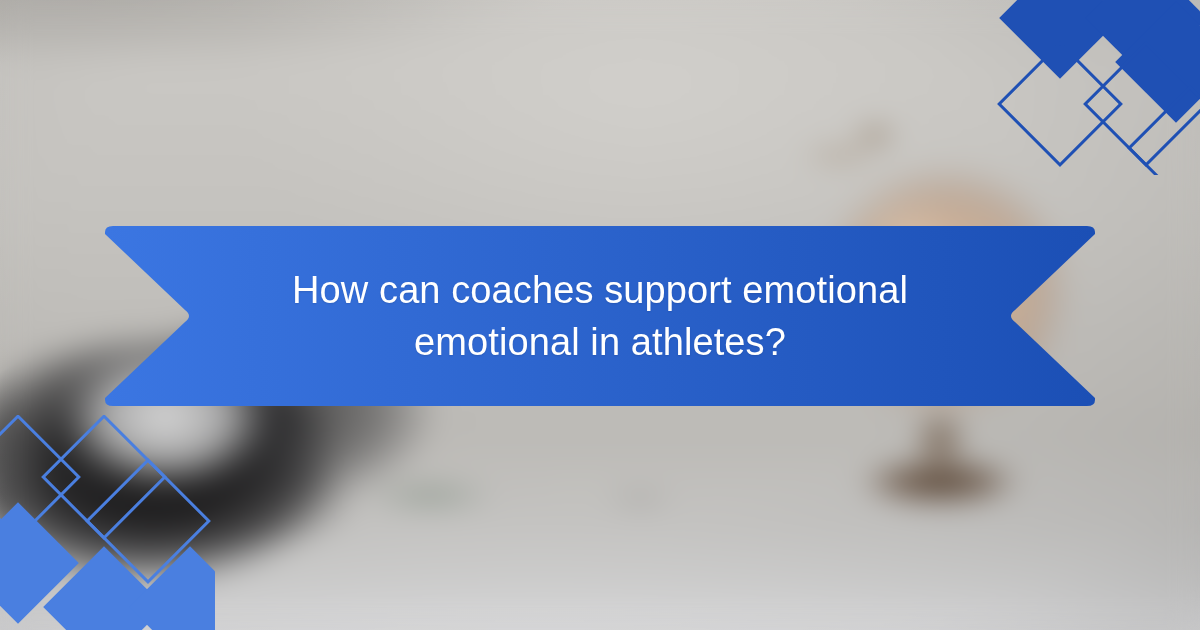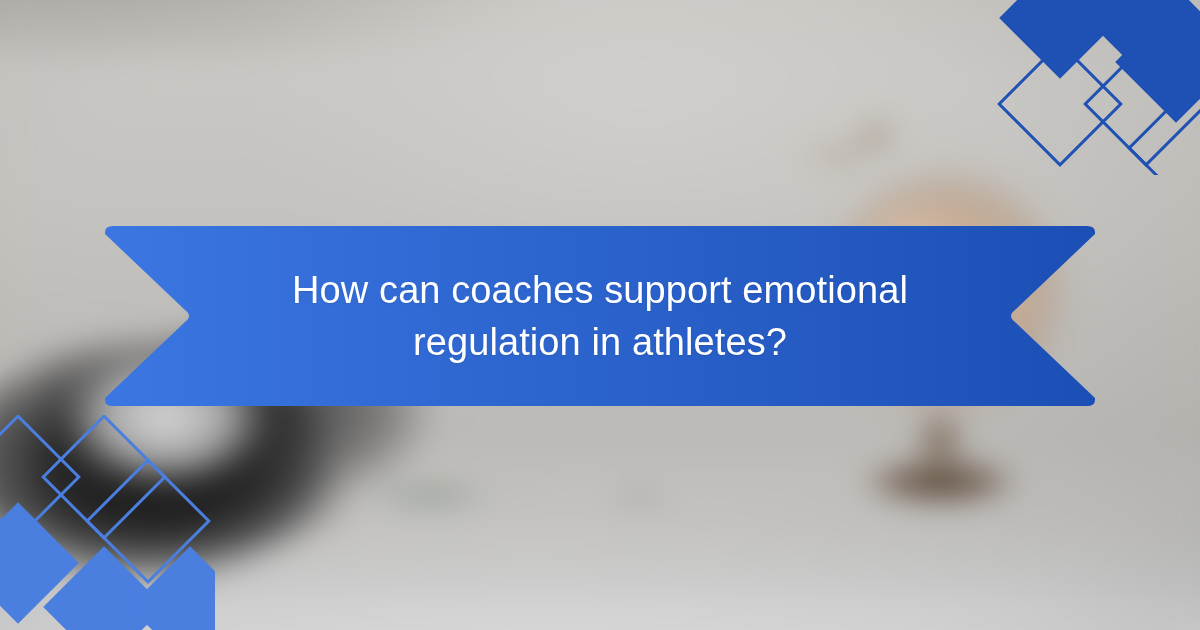--- a/index.html
+++ b/index.html
@@ -272,18 +272,18 @@
                L 0 172
                L 80 96
                Q 88 90 80 84
                L 0 8
                L 0 6
                Q 0 0 8 0 Z" fill="url(#ribbonGrad)"></path>
     </svg>
     <div class="ribbon-text">
         <div>
           <div>How can coaches support emotional</div>
-          <div>regulation in athletes?</div>
+          <div>emotional in athletes?</div>
         </div>
       </div>
   </div>
 
 </div>
 
 </body></html>

